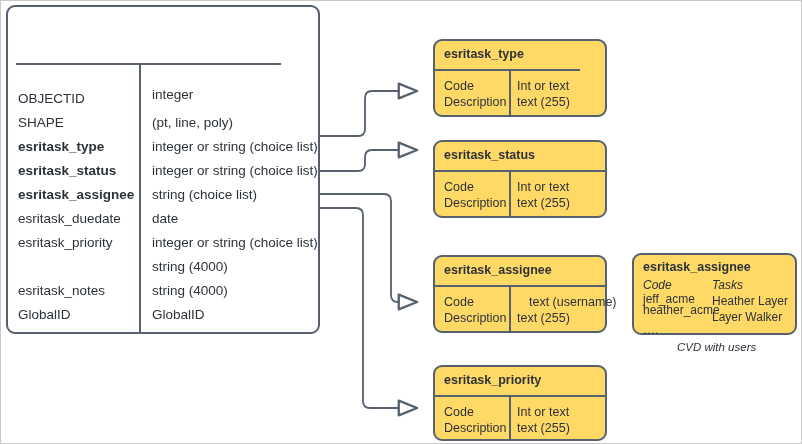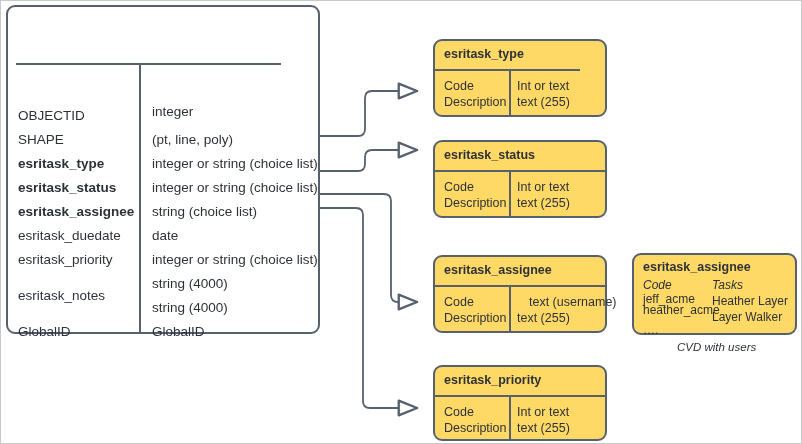--- a/index.html
+++ b/index.html
@@ -57,21 +57,20 @@
     width: 2px;
     background: #56606e;
   }
   .field-row {
     position: absolute;
     height: 24px;
     line-height: 24px;
     font-size: 13.5px;
     color: #2d3239;
     white-space: nowrap;
-    margin-top: 17px;
   }
   .field-name { left: 10px; }
   .field-type { left: 144px; }
   .bold { font-weight: bold; }
 
   
   .dom {
     position: absolute;
     background: #ffd966;
     border: 2px solid #56606e;
@@ -183,21 +182,21 @@
     <div class="field-row field-type" style="top:176px;">string (choice list)</div>
 
     <div class="field-row field-name" style="top:200px;">esritask_duedate</div>
     <div class="field-row field-type" style="top:200px;">date</div>
 
     <div class="field-row field-name" style="top:224px;">esritask_priority</div>
     <div class="field-row field-type" style="top:224px;">integer or string (choice list)</div>
 
     <div class="field-row field-type" style="top:248px;">string (4000)</div>
 
-    <div class="field-row field-name" style="top:260px;">esritask_notes</div>
+    <div class="field-row field-name" style="top:272px;">esritask_notes</div>
     <div class="field-row field-type" style="top:272px;">string (4000)</div>
 
     <div class="field-row field-name" style="top:296px;">GlobalID</div>
     <div class="field-row field-type" style="top:296px;">GlobalID</div>
   </div>
 
   <div class="dom" style="left:432px; top:38px; width:174px; height:78px;">
     <div class="dom-title">esritask_type</div>
     <div class="dom-hrule" style="left:0px; top:28px; width:145px;"></div>
     <div class="dom-vrule" style="left:74px; top:28px; height:48px;"></div>

